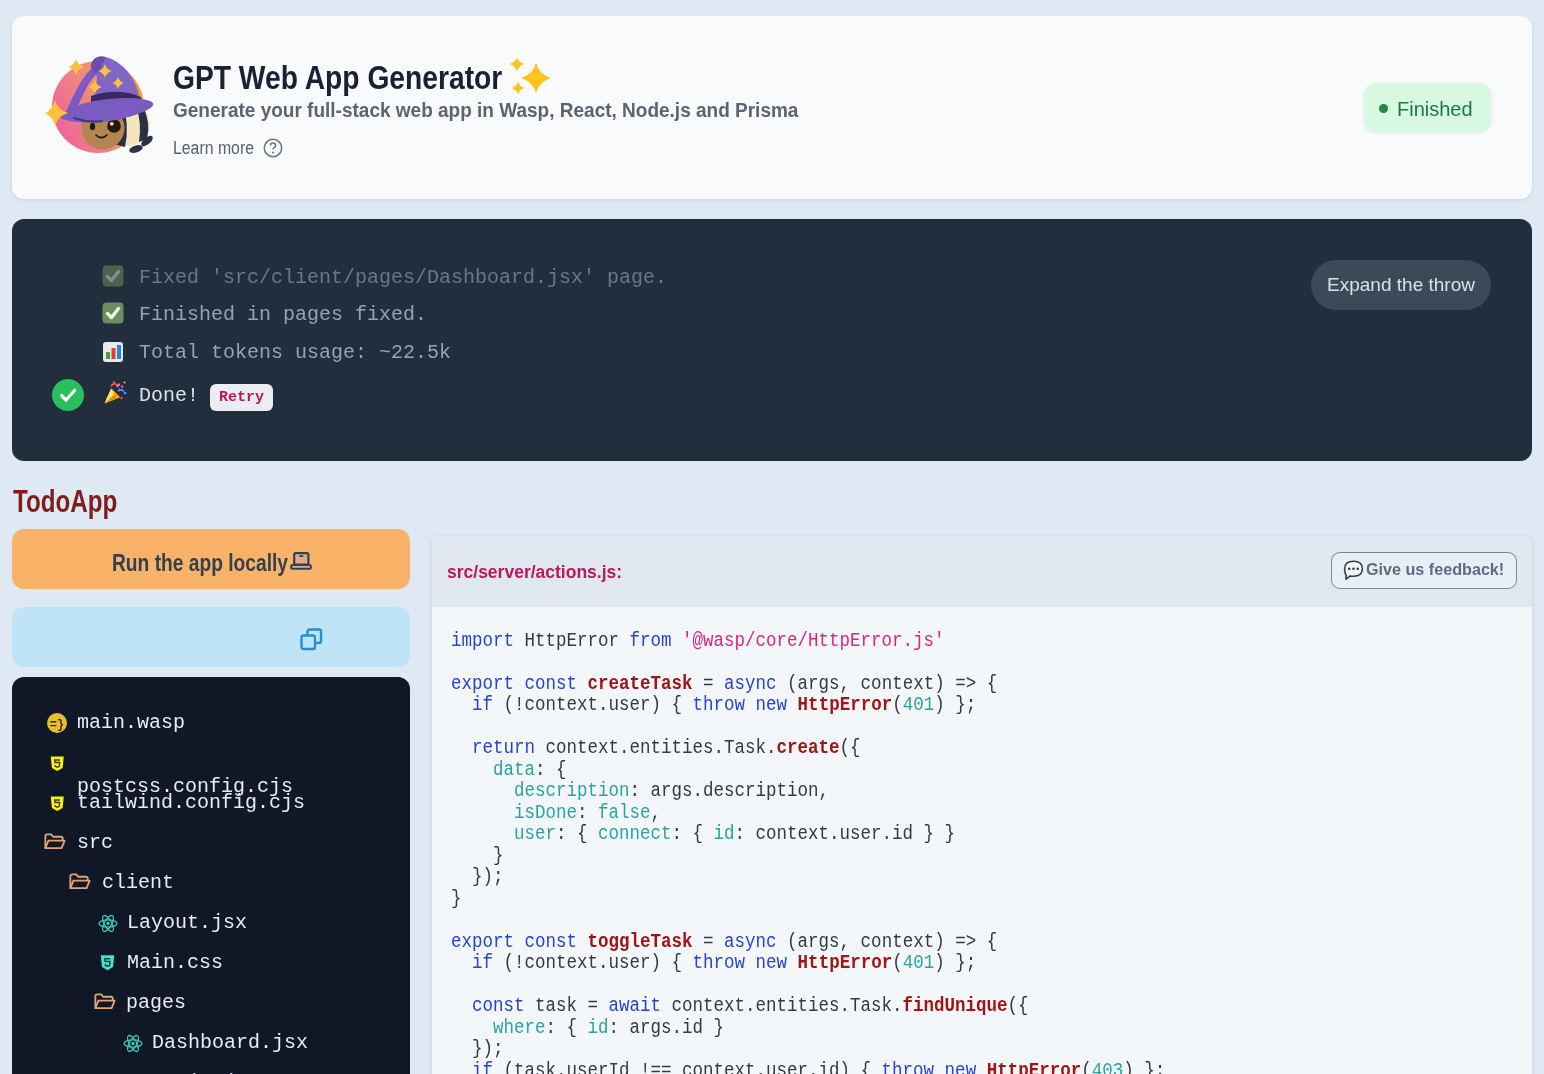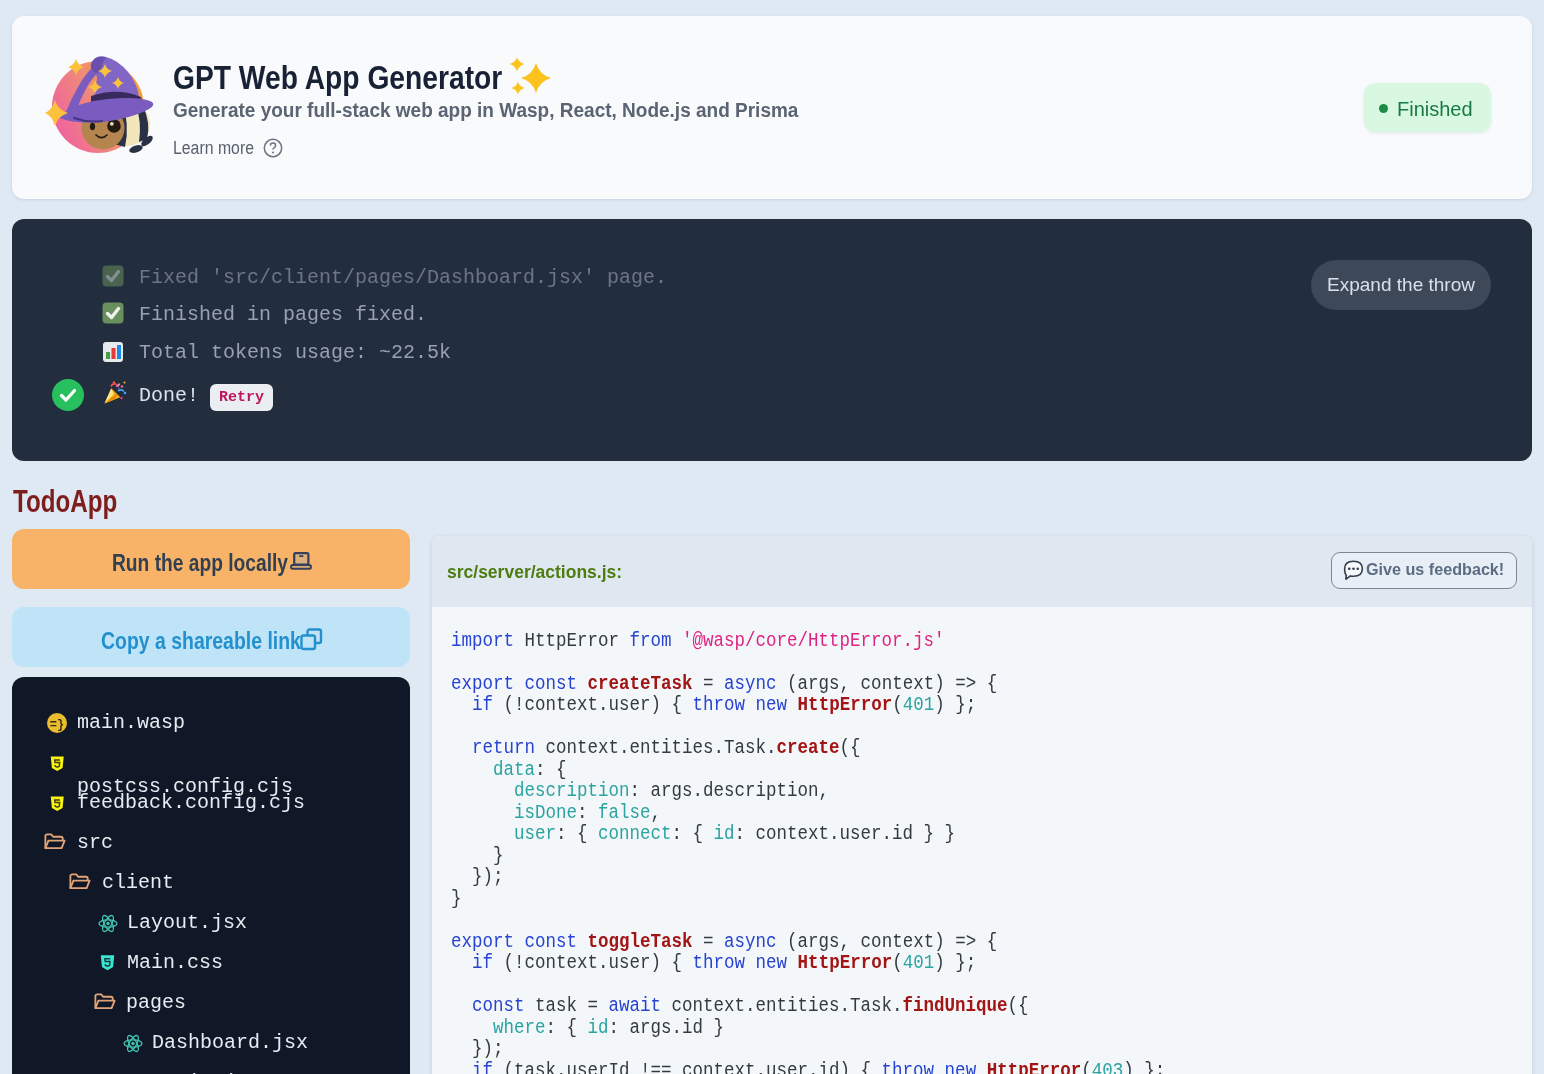--- a/index.html
+++ b/index.html
@@ -32,21 +32,21 @@
   #copybtn { top:607px; background:#bfe3f7; }
   #copybtn .lbl { color:#2391d0; }
   .bigbtn .lbl { font-size:24px; font-weight:bold; position:absolute; top:4px; line-height:60px; }
   
   #tree { left:12px; top:677px; width:398px; height:423px; background:#101727; border-radius:12px; }
   .trow { position:absolute; font-family:"Liberation Mono", monospace; font-size:20px; color:#e7ebf2; }
   .ticon { position:absolute; }
   
   #codewrap { left:432px; top:536px; width:1100px; height:560px; border-radius:8px 8px 0 0; box-shadow:0 1px 4px rgba(30,50,90,.15); overflow:hidden; background:#f3f7fa; }
   #codehead { position:absolute; left:0; top:0; width:1100px; height:71px; background:#dfe8f1; }
-  #codetitle { left:447px; top:562px; font-size:17.5px; font-weight:bold; color:#4d7c0f; }
+  #codetitle { left:447px; top:562px; font-size:17.5px; font-weight:bold; color:#be185d; }
   #feedback { left:1331px; top:551.5px; width:186px; height:37px; border:1.3px solid #7c8694; border-radius:9px; background:#e7eef5; }
   #feedback .txt { position:absolute; left:34px; top:7px; font-size:17px; font-weight:bold; color:#5b6c84; }
   #sparkles { left:507px; top:57px; }
   #code { left:451px; top:629.5px; transform-origin:0 0; transform:scaleX(.875); color:#333a42; }
   #code pre { font-family:"Liberation Mono", monospace; font-size:20px; line-height:21.5px; }
   #code .k { color:#2743cf; }
   #code .f { color:#a31515; font-weight:bold; }
   #code .s { color:#de2483; }
   #code .t { color:#2ba3a0; }
 </style>
@@ -152,42 +152,41 @@
   <div class="abs" id="todoapp"><span class="sqx" style="transform:scaleX(.78)">TodoApp</span></div>
   <div class="abs bigbtn" id="runbtn">
     <span class="lbl" style="left:100px;"><span class="sqx" style="transform:scaleX(.8)">Run the app locally</span></span>
     <svg class="abs" style="left:278px; top:23px;" width="22" height="18" viewBox="0 0 22 18">
       <rect x="4.2" y="1.1" width="14.2" height="11.4" rx="1.4" fill="#dcaf7d" stroke="#344059" stroke-width="2.2"></rect>
       <rect x="9" y="3.2" width="4.6" height="1.7" rx="0.85" fill="#344059"></rect>
       <rect x="1.1" y="12.9" width="19.8" height="3.9" rx="1.5" fill="#dcaf7d" stroke="#344059" stroke-width="2"></rect>
     </svg>
   </div>
   <div class="abs bigbtn" id="copybtn">
-    <span class="lbl" style="left:89px;"><span class="sqx" style="transform:scaleX(.81)">Copy a shareable link</span></span>
     <svg class="abs" style="left:288px; top:21px;" width="23" height="23" viewBox="0 0 23 23">
       <rect x="7.5" y="1.5" width="13.5" height="13.5" rx="2" fill="none" stroke="#2391d0" stroke-width="2.4"></rect>
       <rect x="1.5" y="7.5" width="13.5" height="13.5" rx="2" fill="#bfe3f7" stroke="#2391d0" stroke-width="2.4"></rect>
     </svg>
   </div>
   <div class="abs" id="tree">
     <svg class="ticon" style="left:34px; top:35px;" width="22" height="22" viewBox="0 0 22 22">
       <circle cx="11" cy="11" r="10" fill="#eabd2e"></circle>
       <text x="11" y="15.5" font-family="Liberation Mono, monospace" font-size="12" font-weight="bold" fill="#332b18" text-anchor="middle">=}</text>
     </svg>
     <div class="trow" style="left:65px; top:33.5px;"><span class="sqx">main.wasp</span></div>
     <svg class="ticon" style="left:37.5px; top:77.5px;" width="14.5" height="17.5" viewBox="0 0 19 21">
       <path d="M1 1 h17 l-1.5 15 L9.5 20 L2.5 16 Z" fill="#f6f60e"></path>
       <path d="M13 5.5 H6.2 l0.35 3.4 h6.1 l-0.5 5 -2.65 1 -2.6-1 -0.2-1.8" fill="none" stroke="#44391c" stroke-width="1.9"></path>
     </svg>
     <div class="trow" style="left:65px; top:56px;margin-top:42px;"><span class="sqx">postcss.config.cjs</span></div>
     <svg class="ticon" style="left:37.5px; top:117.5px;" width="14.5" height="17.5" viewBox="0 0 19 21">
       <path d="M1 1 h17 l-1.5 15 L9.5 20 L2.5 16 Z" fill="#f6f60e"></path>
       <path d="M13 5.5 H6.2 l0.35 3.4 h6.1 l-0.5 5 -2.65 1 -2.6-1 -0.2-1.8" fill="none" stroke="#44391c" stroke-width="1.9"></path>
     </svg>
-    <div class="trow" style="left:65px; top:113.5px;"><span class="sqx">feedback.config.cjs</span></div>
+    <div class="trow" style="left:65px; top:113.5px;"><span class="sqx">tailwind.config.cjs</span></div>
     <svg class="ticon" style="left:32px; top:156px;" width="22" height="18.4" viewBox="0 0 24 20">
       <path d="M1.5 16.5 V3.5 q0-2 2-2 h4.4 l2.2 2.6 h8.3 q2 0 2 2 v2" fill="none" stroke="#e2a377" stroke-width="2"></path>
       <path d="M1.5 16.5 L4.8 8.3 h17.7 l-3.3 8.2 Z" fill="none" stroke="#e2a377" stroke-width="2" stroke-linejoin="round"></path>
     </svg>
     <div class="trow" style="left:65px; top:153.5px;"><span class="sqx">src</span></div>
     <svg class="ticon" style="left:57px; top:196px;" width="22" height="18.4" viewBox="0 0 24 20">
       <path d="M1.5 16.5 V3.5 q0-2 2-2 h4.4 l2.2 2.6 h8.3 q2 0 2 2 v2" fill="none" stroke="#e2a377" stroke-width="2"></path>
       <path d="M1.5 16.5 L4.8 8.3 h17.7 l-3.3 8.2 Z" fill="none" stroke="#e2a377" stroke-width="2" stroke-linejoin="round"></path>
     </svg>
     <div class="trow" style="left:90px; top:193.5px;"><span class="sqx">client</span></div>

